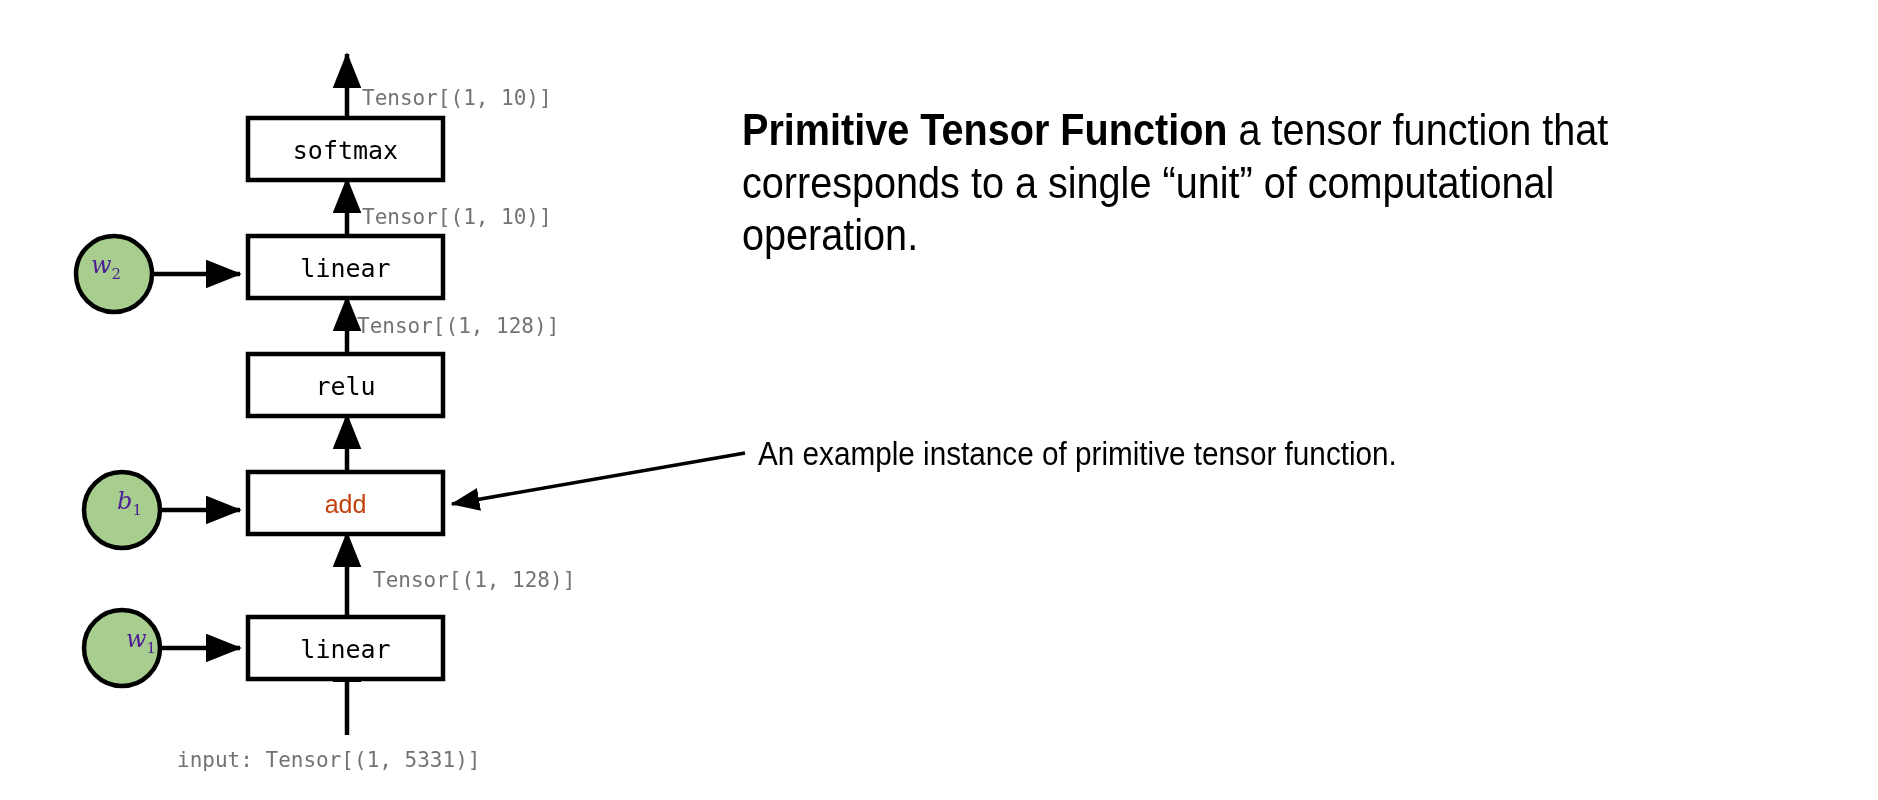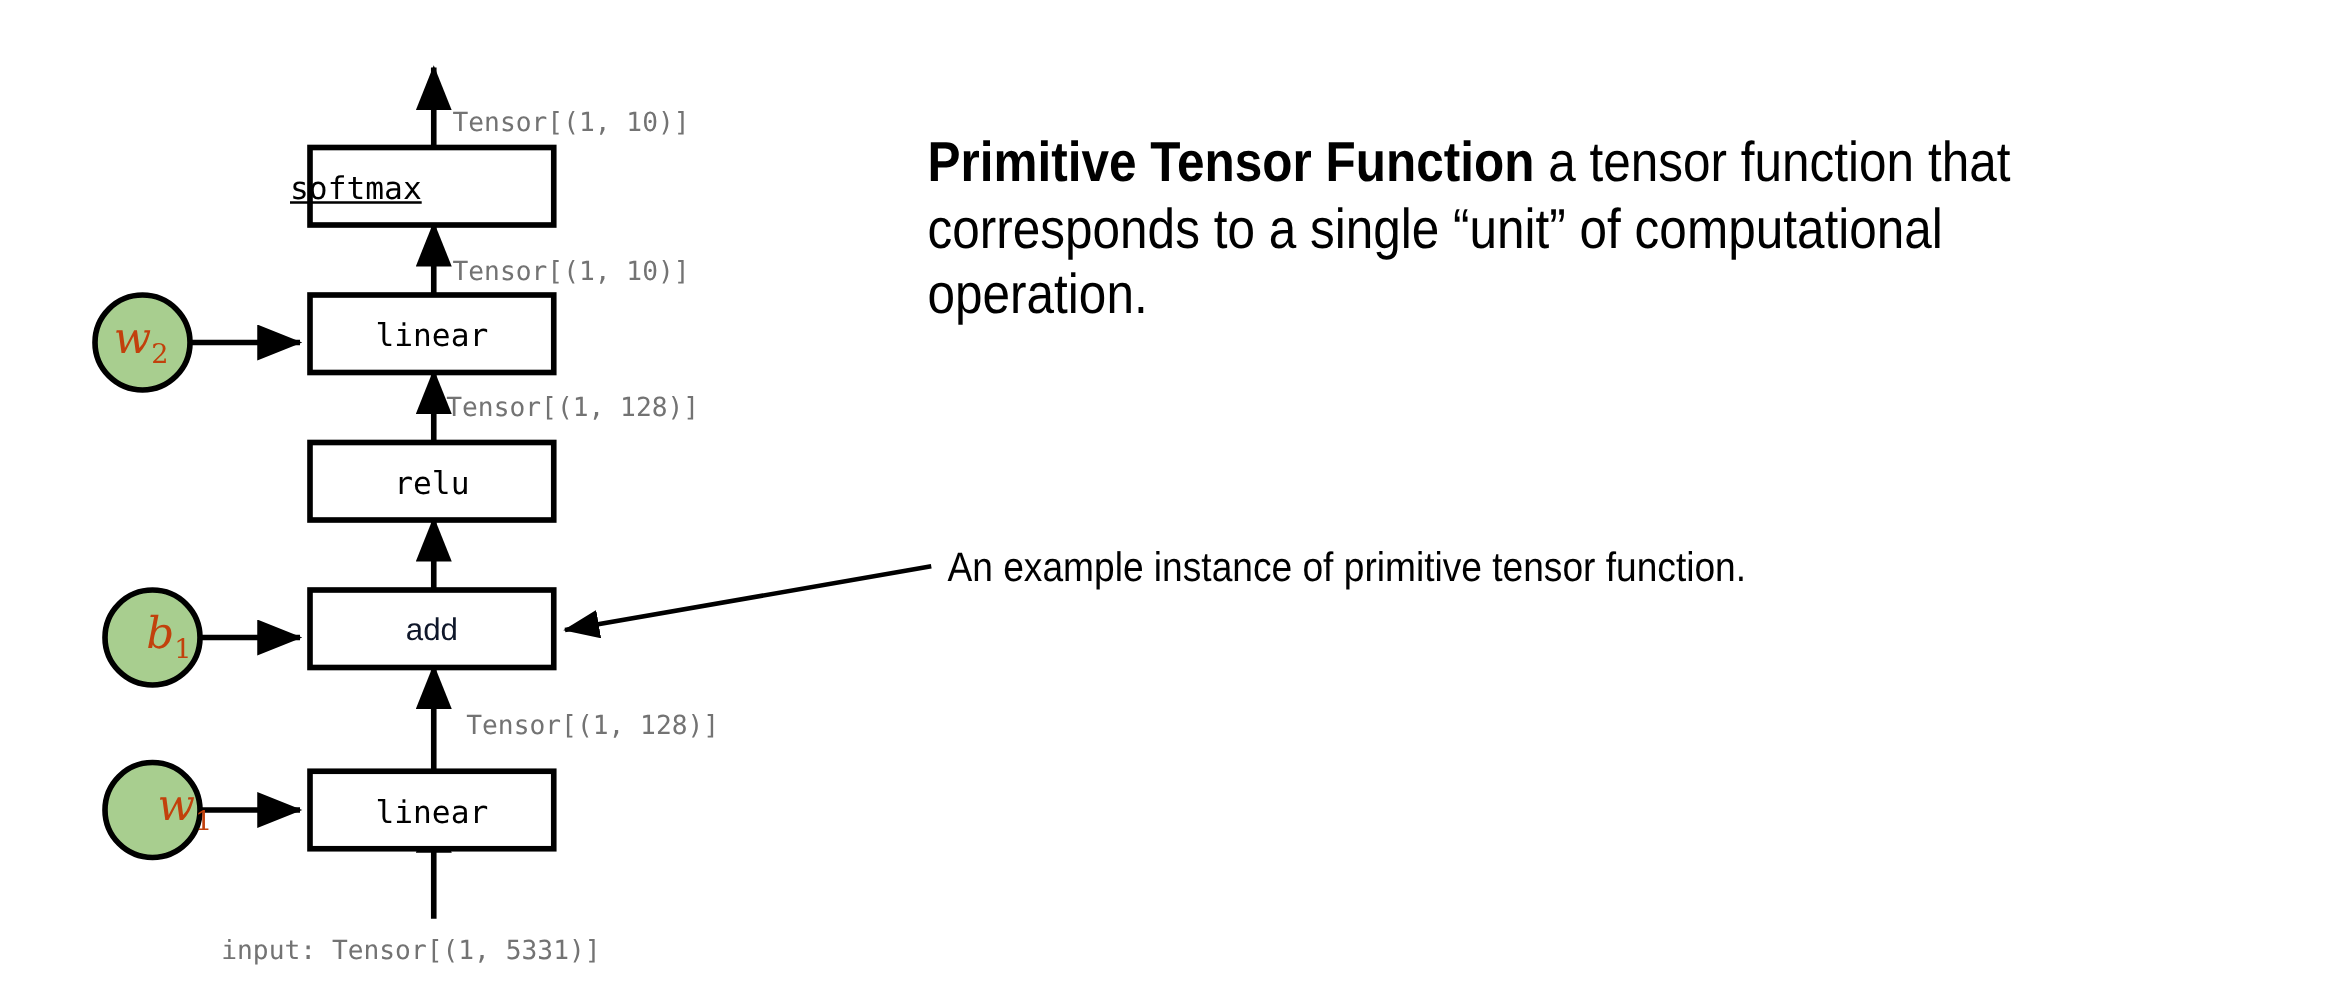--- a/index.html
+++ b/index.html
@@ -37,36 +37,36 @@
     font-family: "DejaVu Sans Mono", monospace;
     font-size: 25px;
     color: #000000;
     white-space: pre;
     letter-spacing: 0px;
   }
   .sans-label {
     position: absolute;
     font-family: "Liberation Sans", sans-serif;
     font-size: 25px;
-    color: #0f172a;
+    color: #c2410c;
     white-space: pre;
   }
   .tensor-note {
     position: absolute;
     font-family: "DejaVu Sans Mono", monospace;
     font-size: 21px;
     color: #737373;
     white-space: pre;
   }
   .node-label {
     position: absolute;
     font-family: "DejaVu Serif", serif;
     font-style: italic;
-    font-size: 35px;
-    color: #c2410c;
+    font-size: 24px;
+    color: #4c1d95;
     white-space: pre;
   }
   .node-label sub {
     font-size: 0.62em;
     font-style: normal;
     font-family: "DejaVu Serif", serif;
   }
 
   
   #definition-block {
@@ -131,21 +131,21 @@
     <circle cx="122" cy="510" r="38" fill="#a8ce8f" stroke="#000000" stroke-width="4.5"></circle>
     <circle cx="122" cy="648" r="38" fill="#a8ce8f" stroke="#000000" stroke-width="4.5"></circle>
 
     <line x1="153" y1="274" x2="240" y2="274" stroke="#000000" stroke-width="4.5" marker-end="url(#arrowhead)"></line>
     <line x1="161" y1="510" x2="240" y2="510" stroke="#000000" stroke-width="4.5" marker-end="url(#arrowhead)"></line>
     <line x1="161" y1="648" x2="240" y2="648" stroke="#000000" stroke-width="4.5" marker-end="url(#arrowhead)"></line>
 
     <line x1="745" y1="453" x2="452" y2="504" stroke="#000000" stroke-width="3.6" marker-end="url(#arrowhead)"></line>
   </svg>
 
-  <div class="mono-label" style="left:232px; top:136px; width:195px; text-align:left;text-decoration:underline;">softmax</div>
+  <div class="mono-label" style="left:248px; top:136px; width:195px; text-align:center;">softmax</div>
   <div class="mono-label" style="left:248px; top:254px; width:195px; text-align:center;">linear</div>
   <div class="mono-label" style="left:248px; top:372px; width:195px; text-align:center;">relu</div>
   <div class="sans-label" style="left:248px; top:490px; width:195px; text-align:center;">add</div>
   <div class="mono-label" style="left:248px; top:635px; width:195px; text-align:center;">linear</div>
 
   <div class="node-label" style="left:91px; top:251px;"><span>w</span><sub>2</sub></div>
   <div class="node-label" style="left:105px; top:487px;margin-left:12px;"><span>b</span><sub>1</sub></div>
   <div class="node-label" style="left:99px; top:625px;margin-left:27px;"><span>w</span><sub>1</sub></div>
 
   <div class="tensor-note" style="left:362px; top:86px;">Tensor[(1, 10)]</div>

